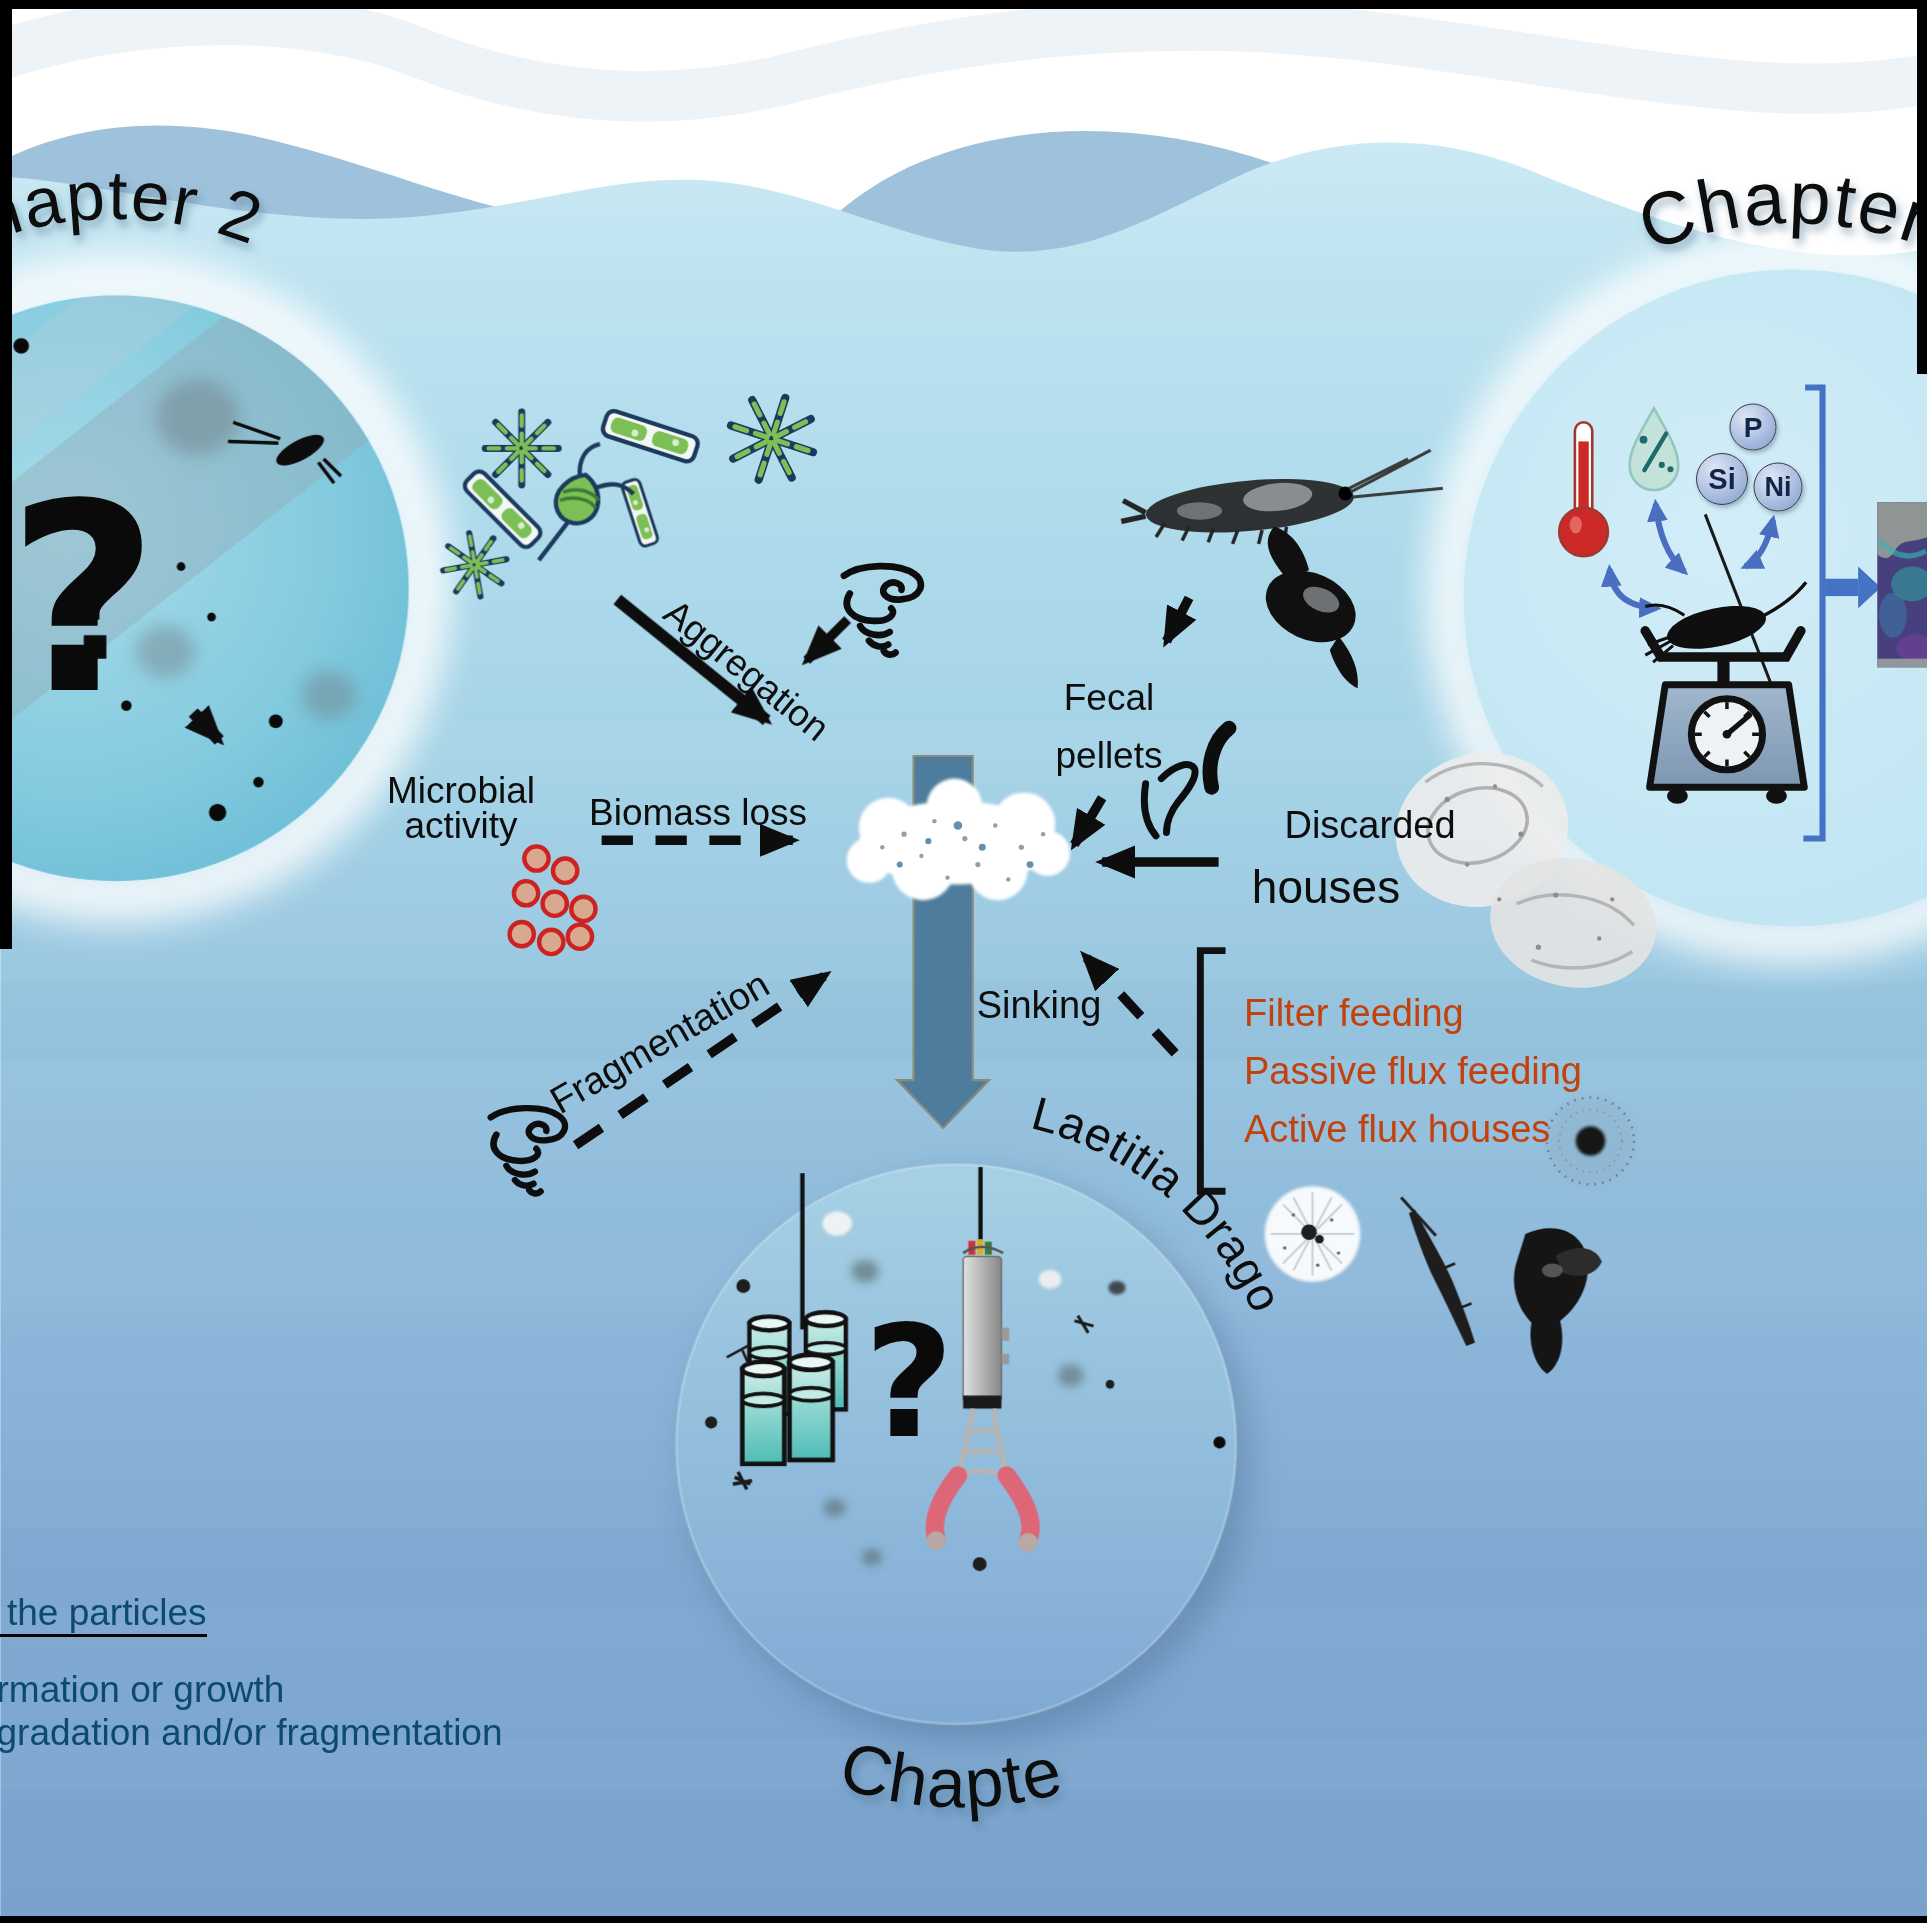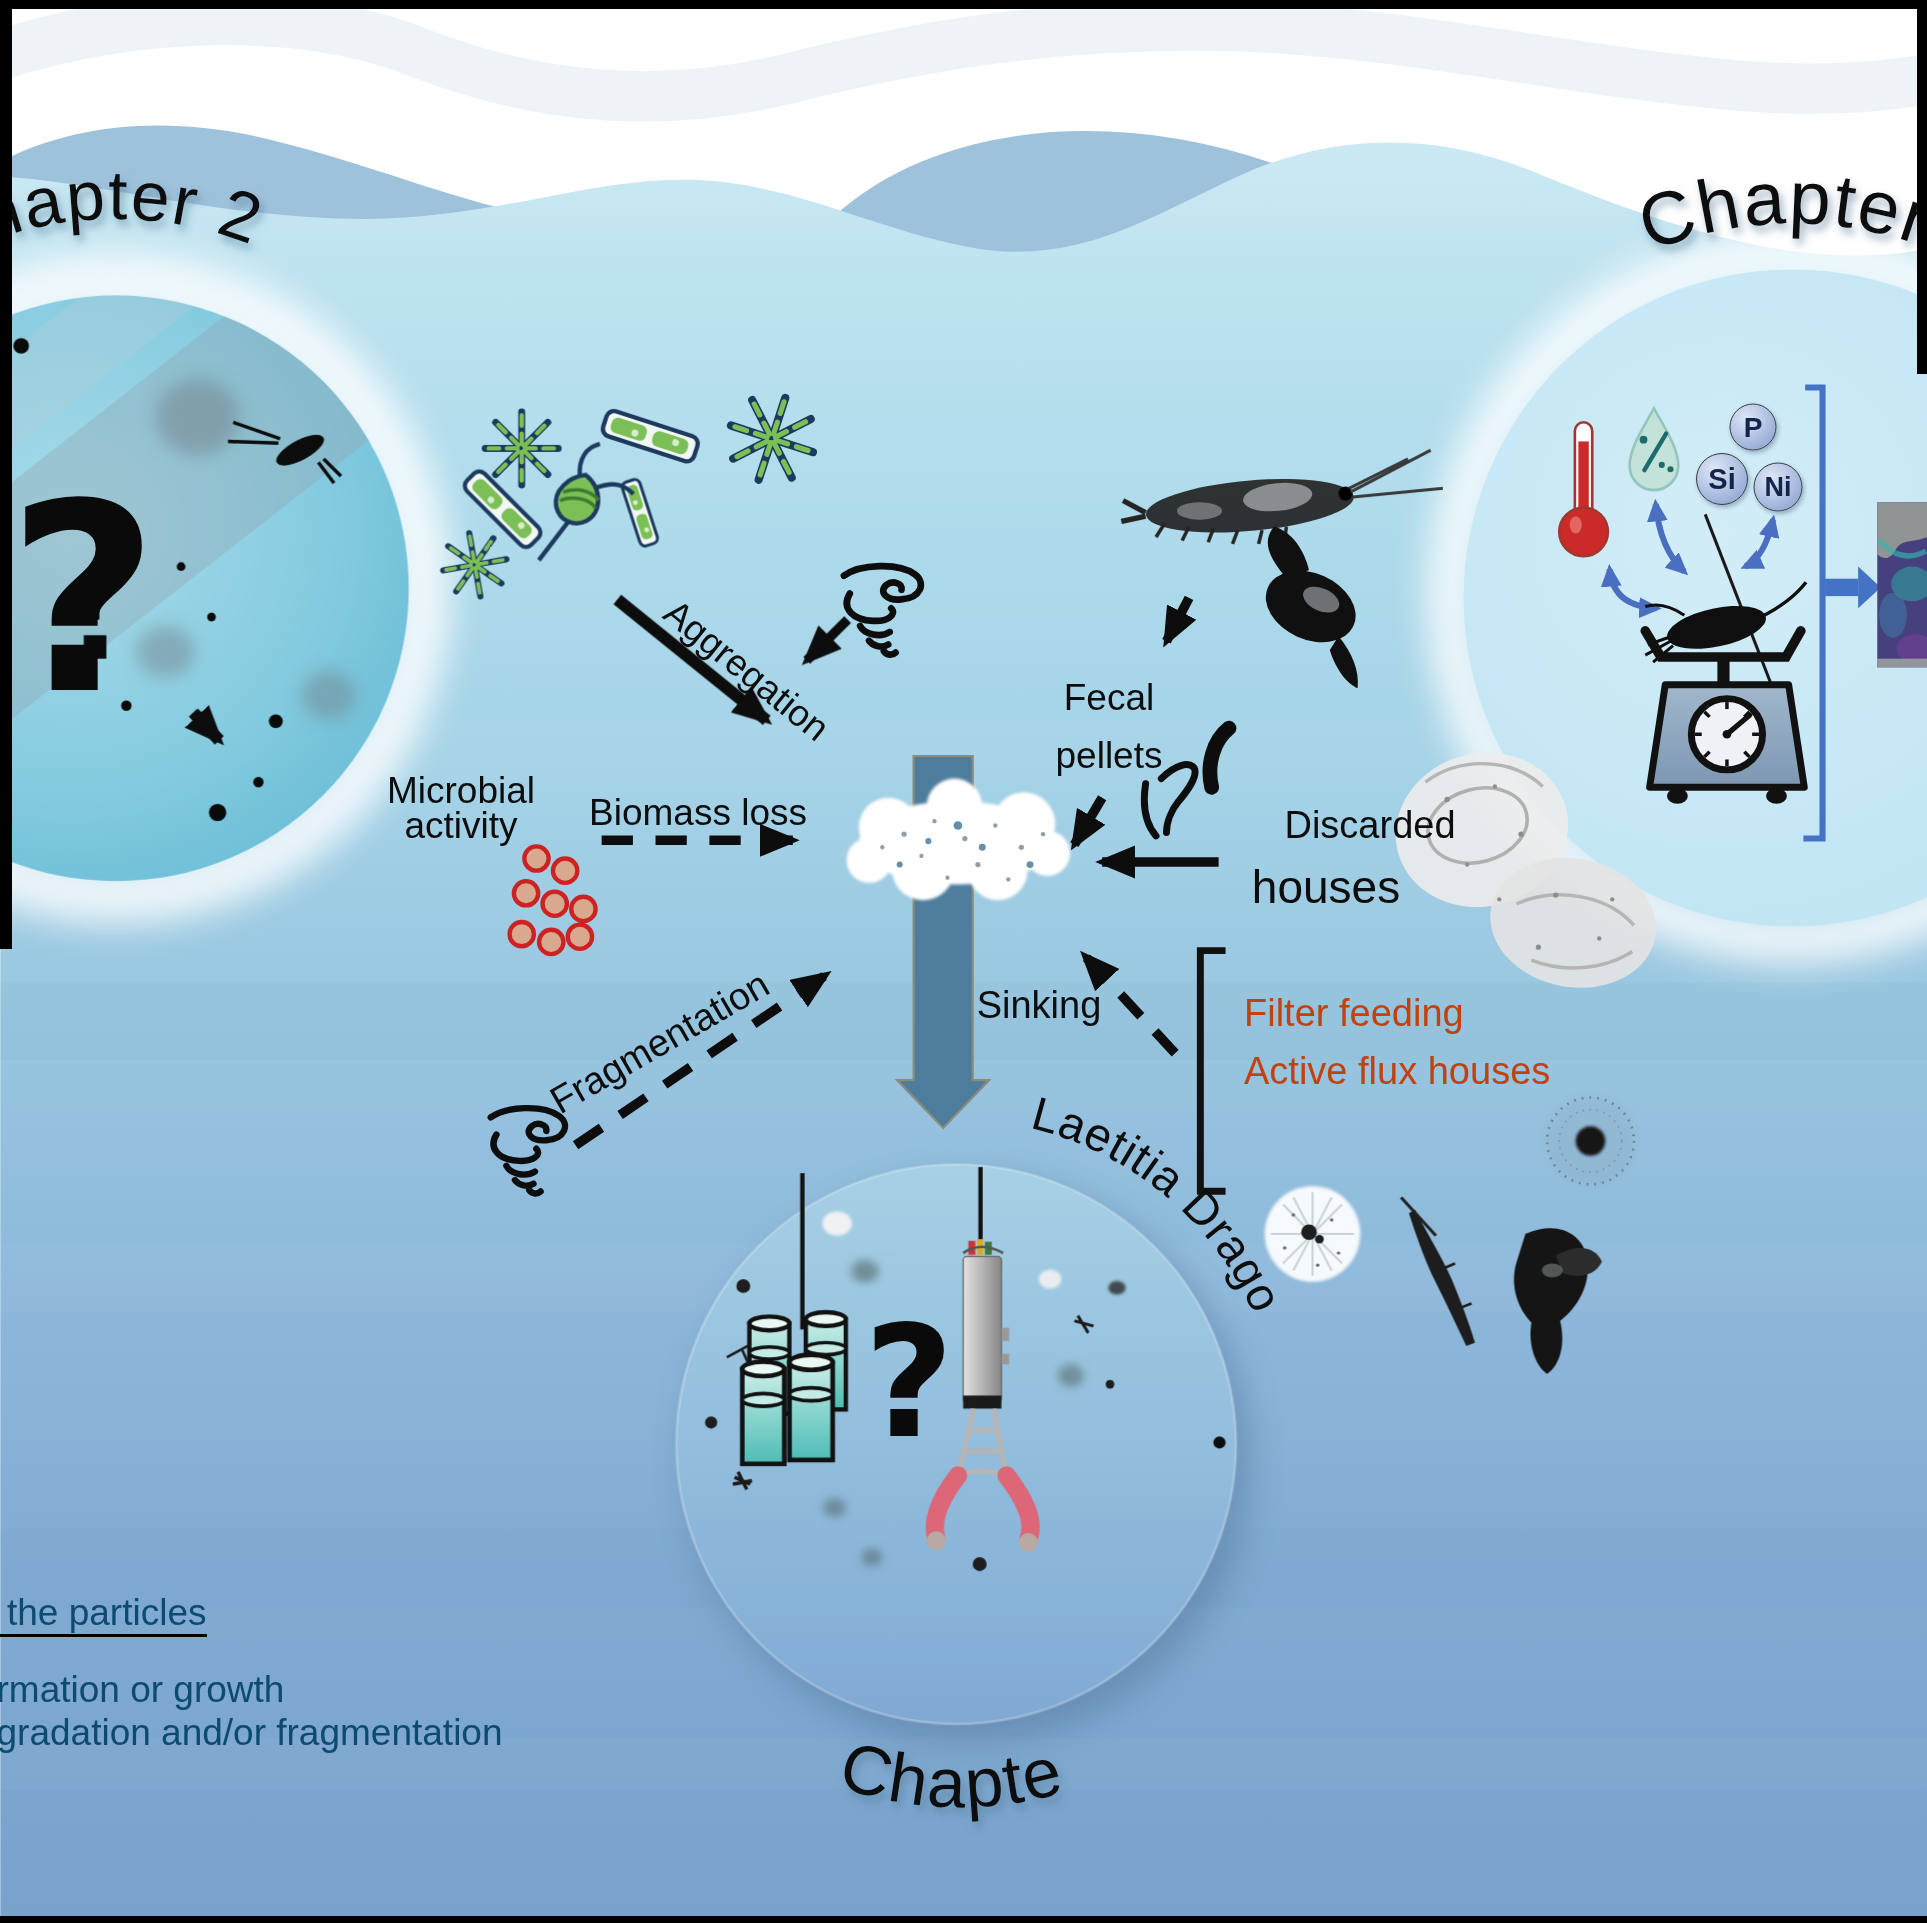--- a/index.html
+++ b/index.html
@@ -473,20 +473,21 @@
 <div class="lbl" style="left:461px;top:826px;font-size:37px;">activity</div>
 <div class="lbl rot" style="left:660px;top:1043px;font-size:38px;transform:translate(-50%,-50%) rotate(-30deg);">Fragmentation</div>
 <div class="lbl" style="left:1039px;top:987px;font-size:38px;margin-top:19px;">Sinking</div>
 <div class="lbl" style="left:1109px;top:698px;font-size:37px;">Fecal</div>
 <div class="lbl" style="left:1109px;top:756px;font-size:37px;">pellets</div>
 <div class="lbl" style="left:1370px;top:826px;font-size:38px;">Discarded</div>
 <div class="lbl" style="left:1326px;top:887px;font-size:46px;">houses</div>
 
 <div class="feed" style="left:1244px;top:984px;font-size:38px;line-height:58px;">
   <div>Filter feeding</div>
+  <div>Passive flux feeding</div>
   <div>Active flux houses</div>
 </div>
 
 <div class="badge" style="left:1753px;top:427px;width:45px;height:45px;font-size:28px;">
   <span>P</span>
     </div>
 <div class="badge" style="left:1722px;top:479px;width:50px;height:50px;font-size:29px;">
   <span>Si</span>
     </div>
 <div class="badge" style="left:1778px;top:487px;width:47px;height:47px;font-size:27px;">

